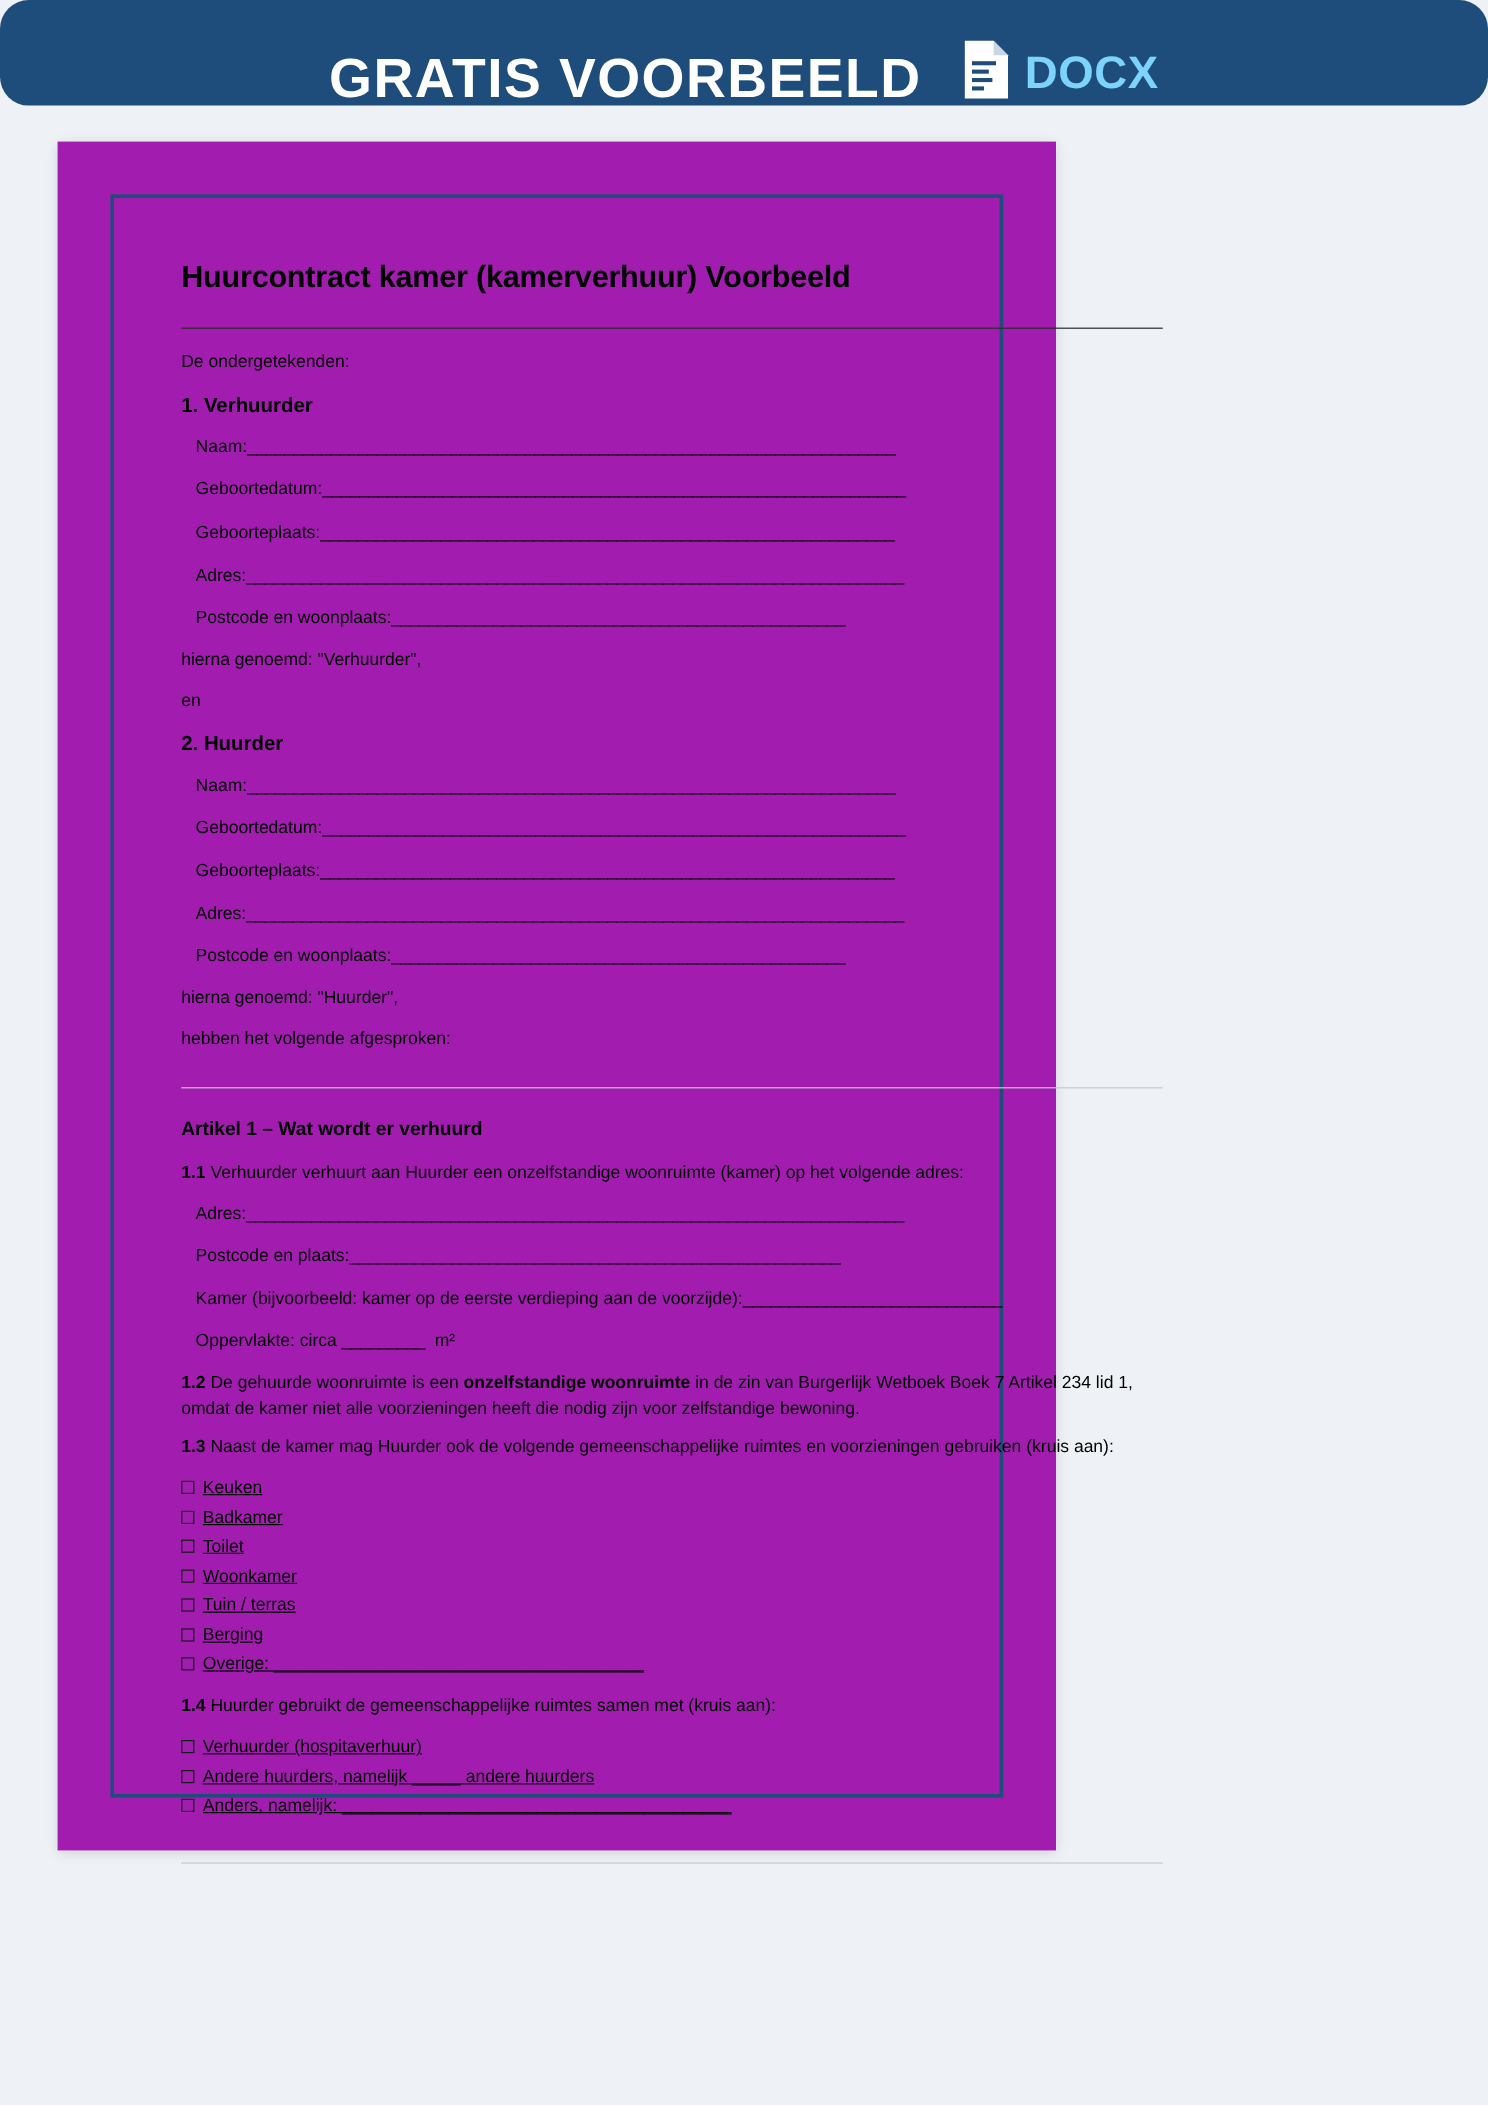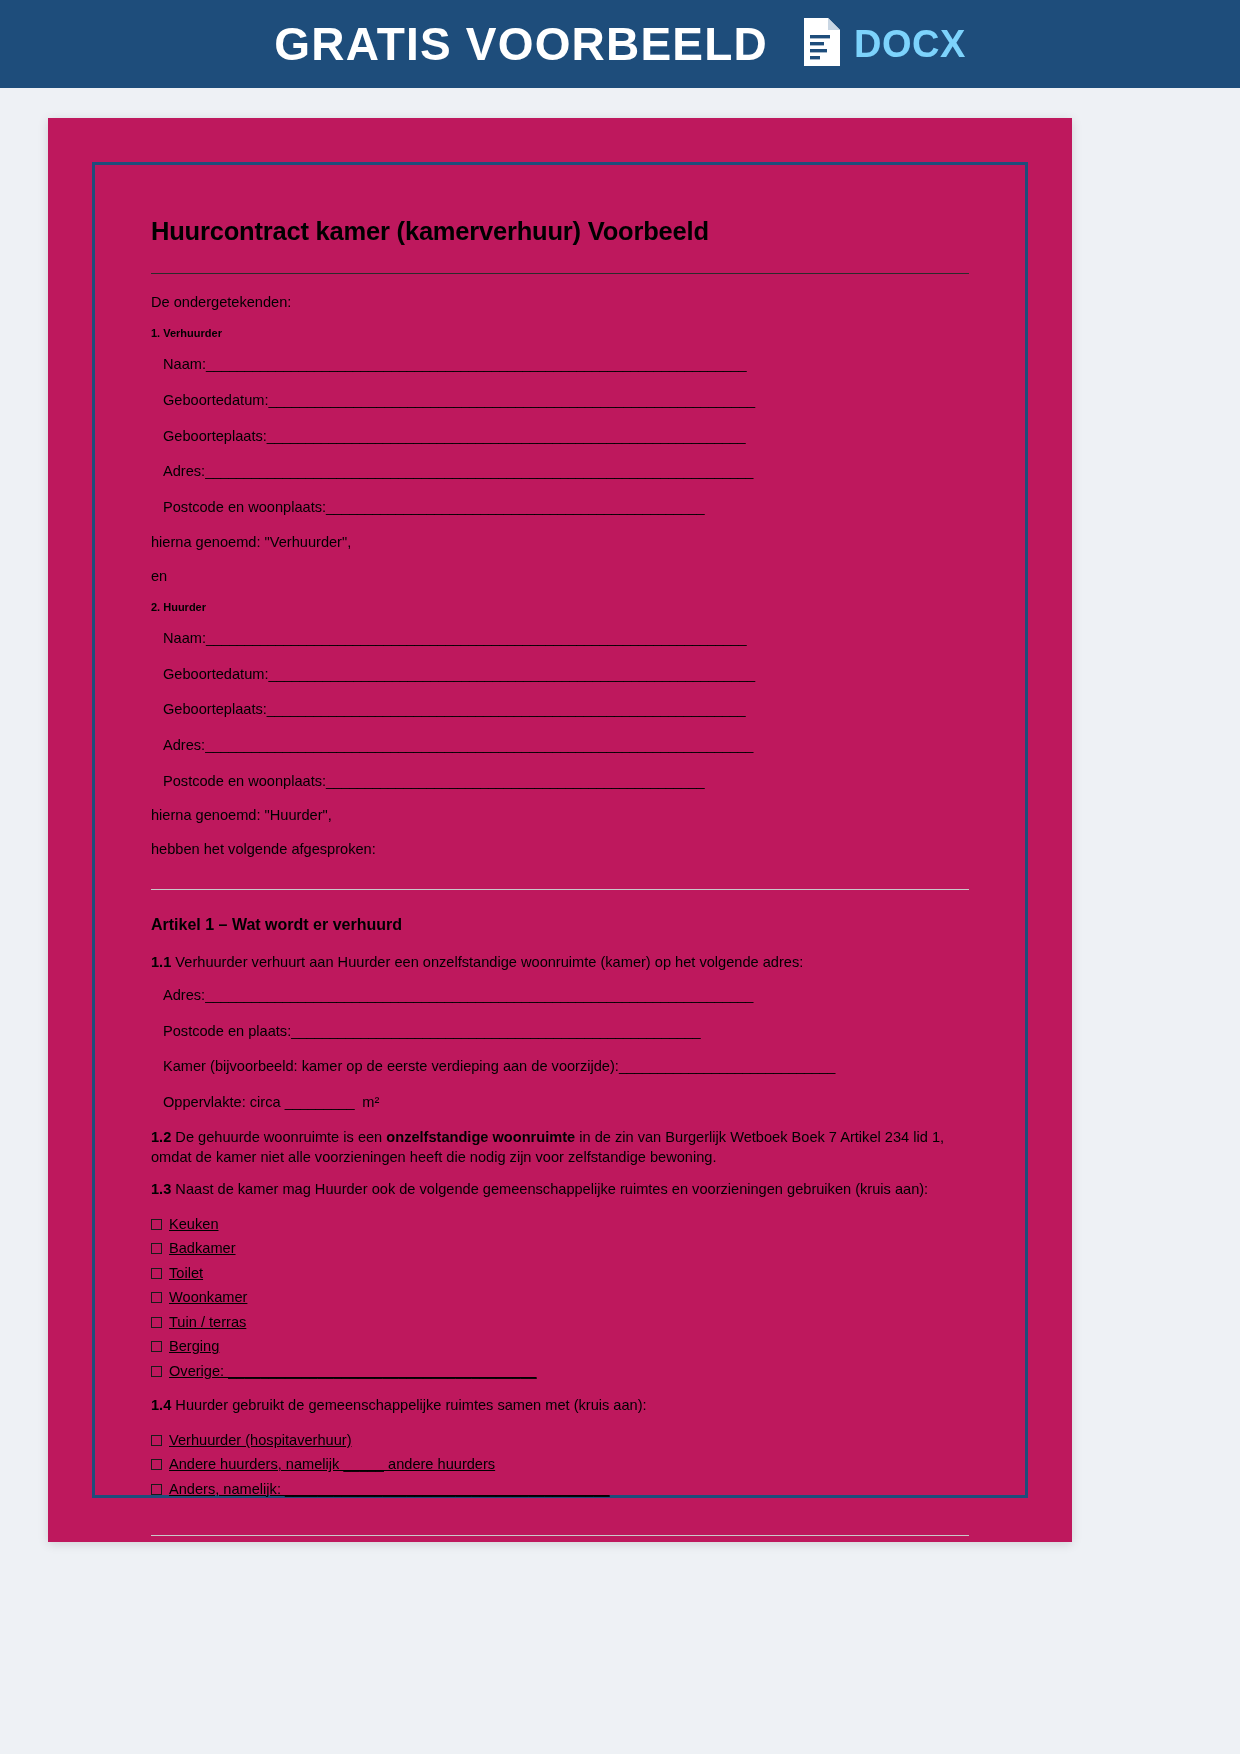--- a/index.html
+++ b/index.html
@@ -16,23 +16,24 @@
     background: #eef1f5;
     overflow: hidden;
   }
 
   
   .banner {
     width: 1240px;
     height: 88px;
     background: #1e4d7b;
     display: flex;
-    align-items: center;
+    align-items: flex-end;
     justify-content: center;
     gap: 34px;
+    border-radius: 24px;
   }
   .banner-title {
     color: #ffffff;
     font-size: 46px;
     font-weight: bold;
     letter-spacing: 1.2px;
     line-height: 1;
     white-space: nowrap;
   }
   .banner-right {
@@ -49,23 +50,23 @@
     font-weight: bold;
     letter-spacing: 0.5px;
     line-height: 1;
   }
 
   
   .paper-shadow {
     position: absolute;
     left: 48px;
     top: 118px;
-    width: 1024px;
+    width: 832px;
     height: 1424px;
-    background: #be185d;
+    background: #a21caf;
     box-shadow: 0 2px 10px rgba(0,0,0,0.13);
   }
   .paper-border {
     position: absolute;
     left: 44px;
     top: 44px;
     right: 44px;
     bottom: 44px;
     border: 3px solid #1e4d7b;
   }
@@ -97,21 +98,21 @@
     border-top: 1px solid #c9c9c9;
     margin: 30px 0 24px 0;
   }
   .rule-light.bottom { margin: 34px 0 0 0; }
 
   p.plain {
     margin: 0 0 14px 0;
   }
   .party-head {
     font-weight: bold;
-    font-size: 11px;
+    font-size: 17px;
     margin: 0 0 9px 0;
   }
   .art-head {
     font-weight: bold;
     font-size: 16px;
     margin: 0 0 15px 0;
   }
   .fieldline {
     margin: 12px;
     line-height: 1.62;

